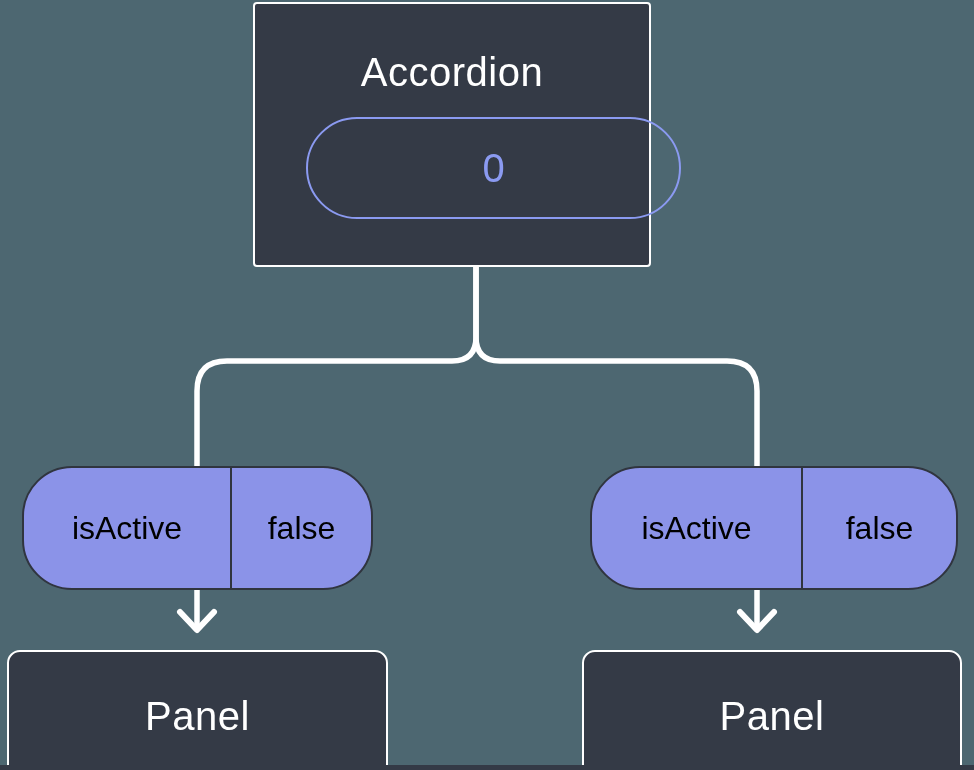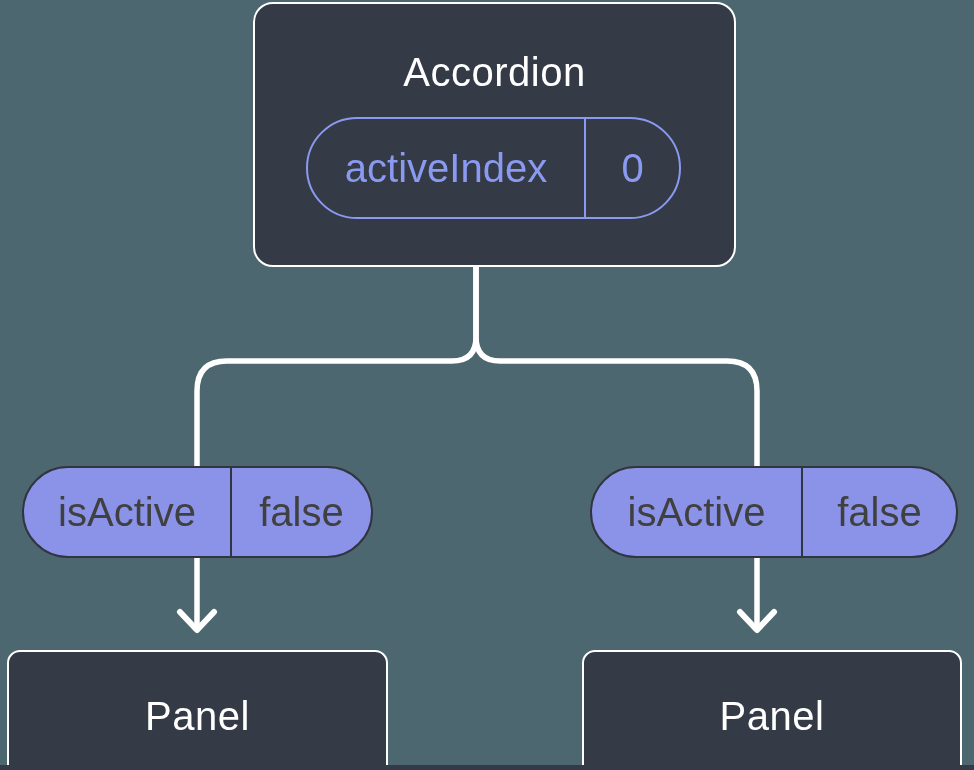--- a/index.html
+++ b/index.html
@@ -19,22 +19,22 @@
   }
   .node {
     position: absolute;
     background: #343A46;
     border: 2.5px solid #FFFFFF;
     box-sizing: border-box;
     z-index: 2;
   }
   .root-node {
     left: 253px; top: 2px;
-    width: 483px; height: 265px;
-    border-radius: 20px;
+    width: 398px; height: 265px;
+    border-radius: 4px;
     padding-left: 35px;
   }
   .root-title {
     position: absolute;
     top: 44px; left: 0; right: 0;
     text-align: center;
     font-size: 40px;
     line-height: 48px;
     font-weight: 500;
     color: #FFFFFF;
@@ -58,28 +58,28 @@
     display: flex; align-items: center; justify-content: center;
     box-sizing: border-box;
   }
   .state-pill .seg-value {
     flex: 1;
     display: flex; align-items: center; justify-content: center;
   }
   .prop-pill {
     position: absolute;
     top: 466px;
-    height: 92px;
+    height: 124px;
     background: #8B93E8;
     border: 2.5px solid #30353F;
     border-radius: 50px;
     box-sizing: border-box;
     display: flex;
-    color: #404040;
-    font-size: 40px;
+    color: #000000;
+    font-size: 32px;
     font-weight: 500;
     z-index: 2;
   }
   .prop-pill .seg-name {
     border-right: 2.5px solid #30353F;
     display: flex; align-items: center; justify-content: center;
     box-sizing: border-box;
   }
   .prop-pill .seg-value {
     flex: 1;
@@ -120,21 +120,20 @@
 
     <path stroke-width="5.5" d="M476 267 L476 337 Q476 361 500 361 L727 361 Q757 361 757 391 L757 627"></path>
 
     <path stroke-width="6" d="M180 612 L197 630 L214 612"></path>
     <path stroke-width="6" d="M740 612 L757 630 L774 612"></path>
   </svg>
 
   <div class="node root-node">
     <div class="root-title">Accordion</div>
     <div class="state-pill">
-      <div class="seg-name">activeIndex</div>
       <div class="seg-value">0</div>
     </div>
   </div>
 
   <div class="prop-pill prop-pill-left">
     <div class="seg-name">isActive</div>
     <div class="seg-value">false</div>
   </div>
 
   <div class="prop-pill prop-pill-right">

